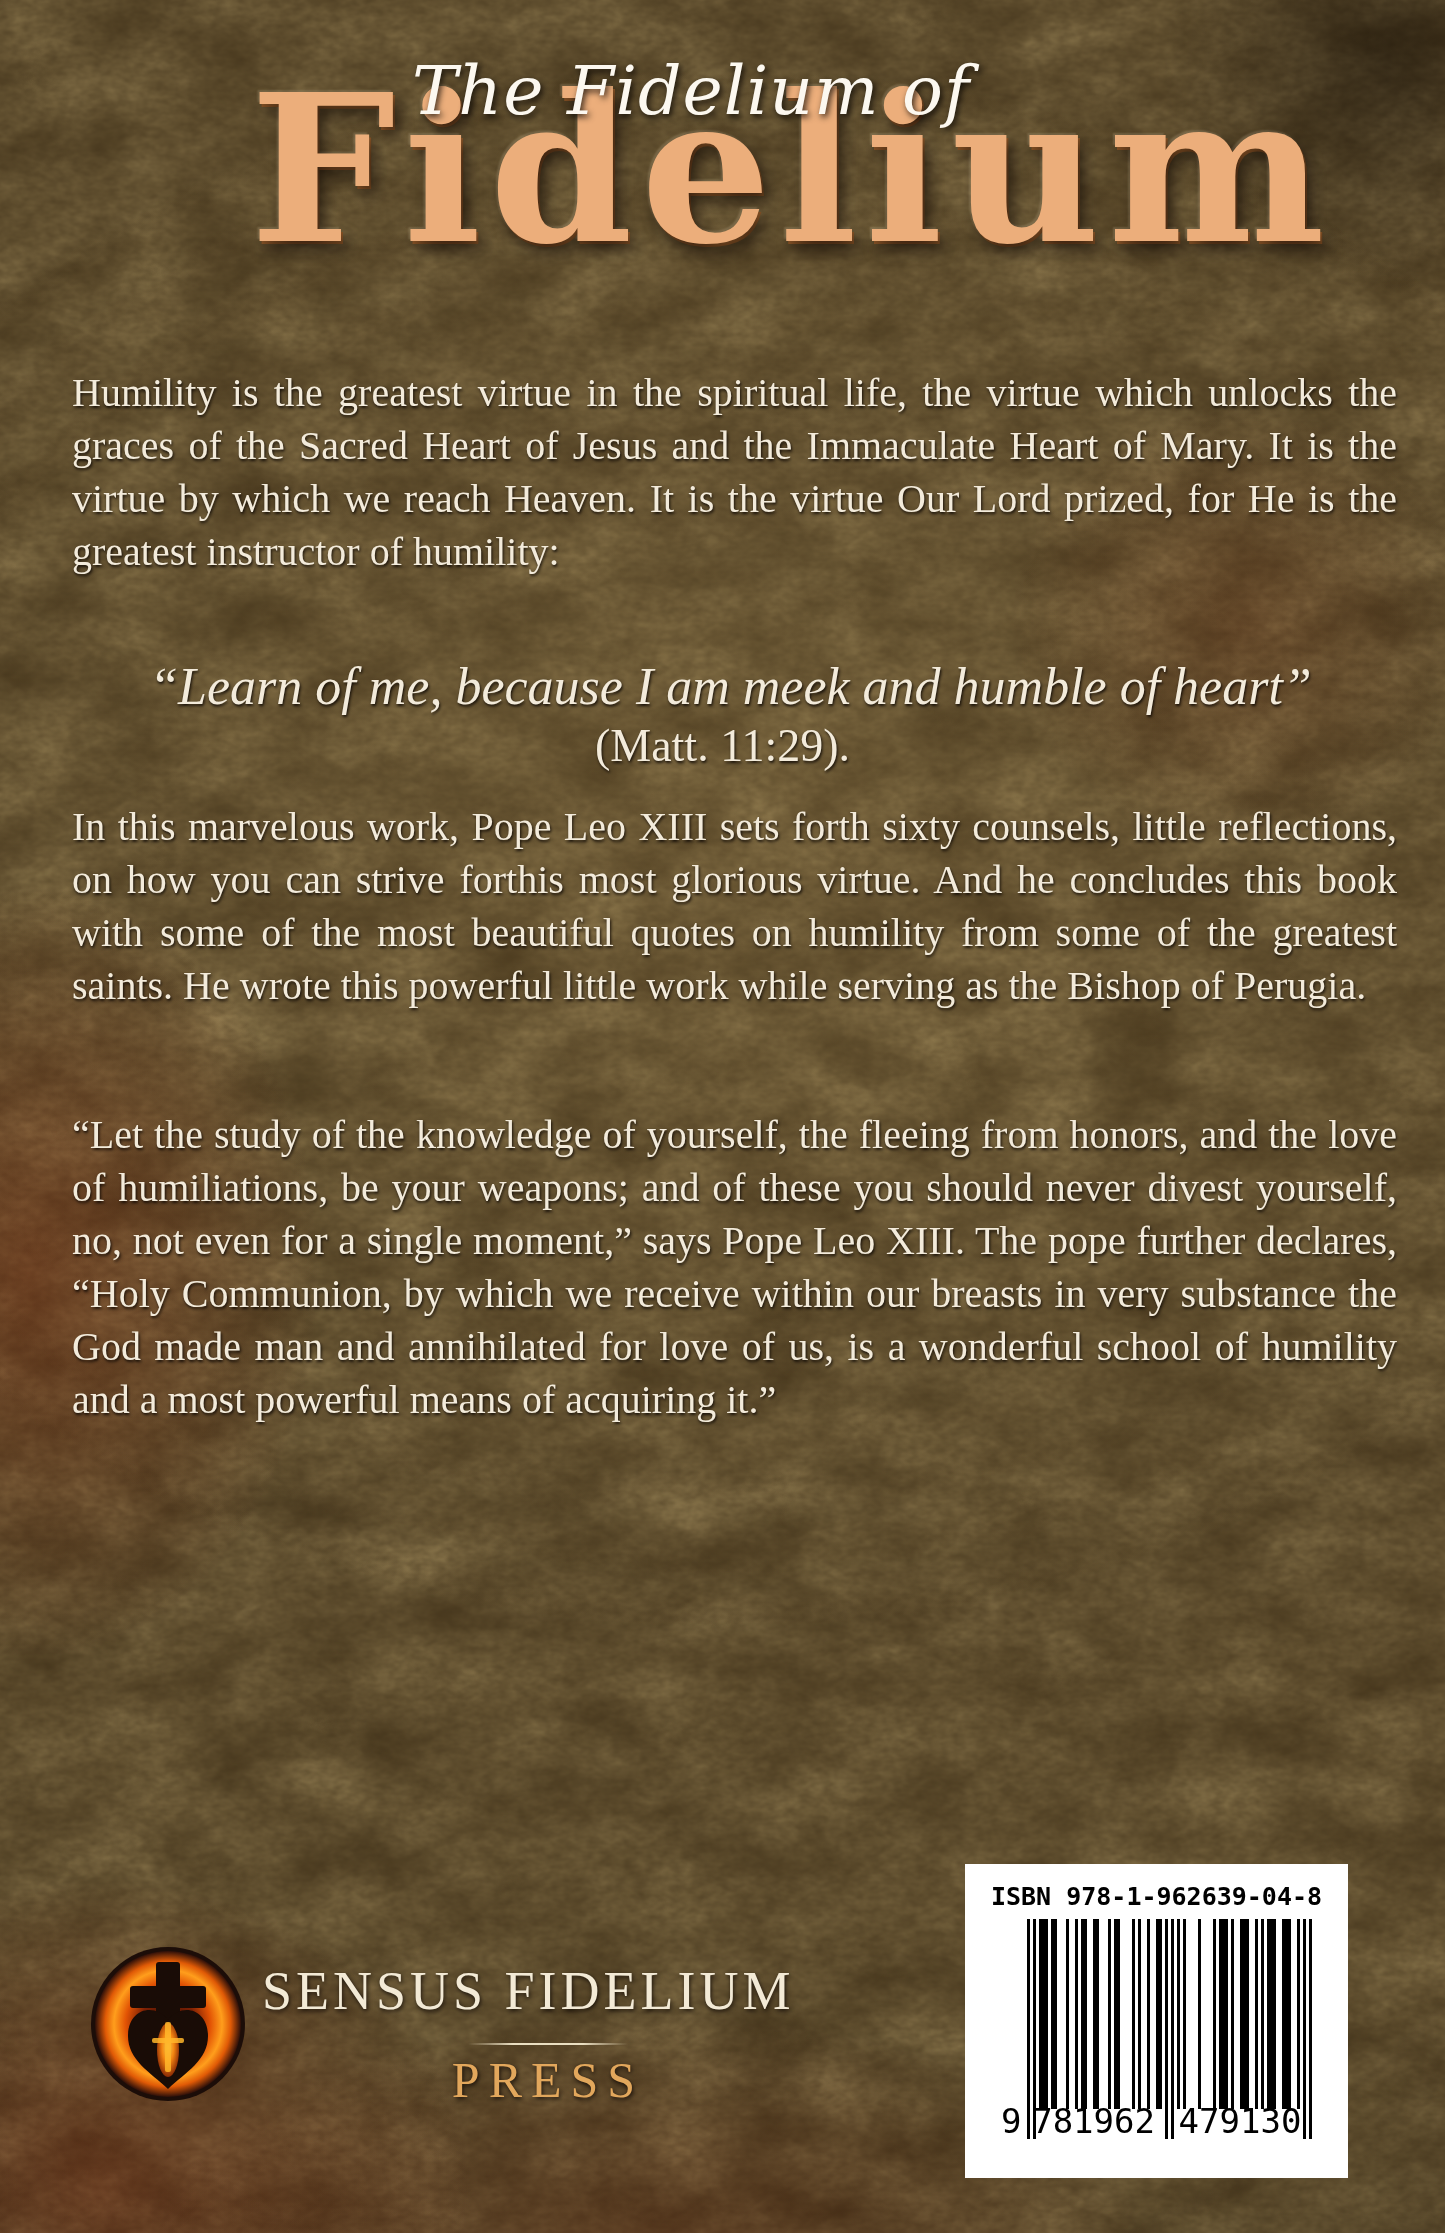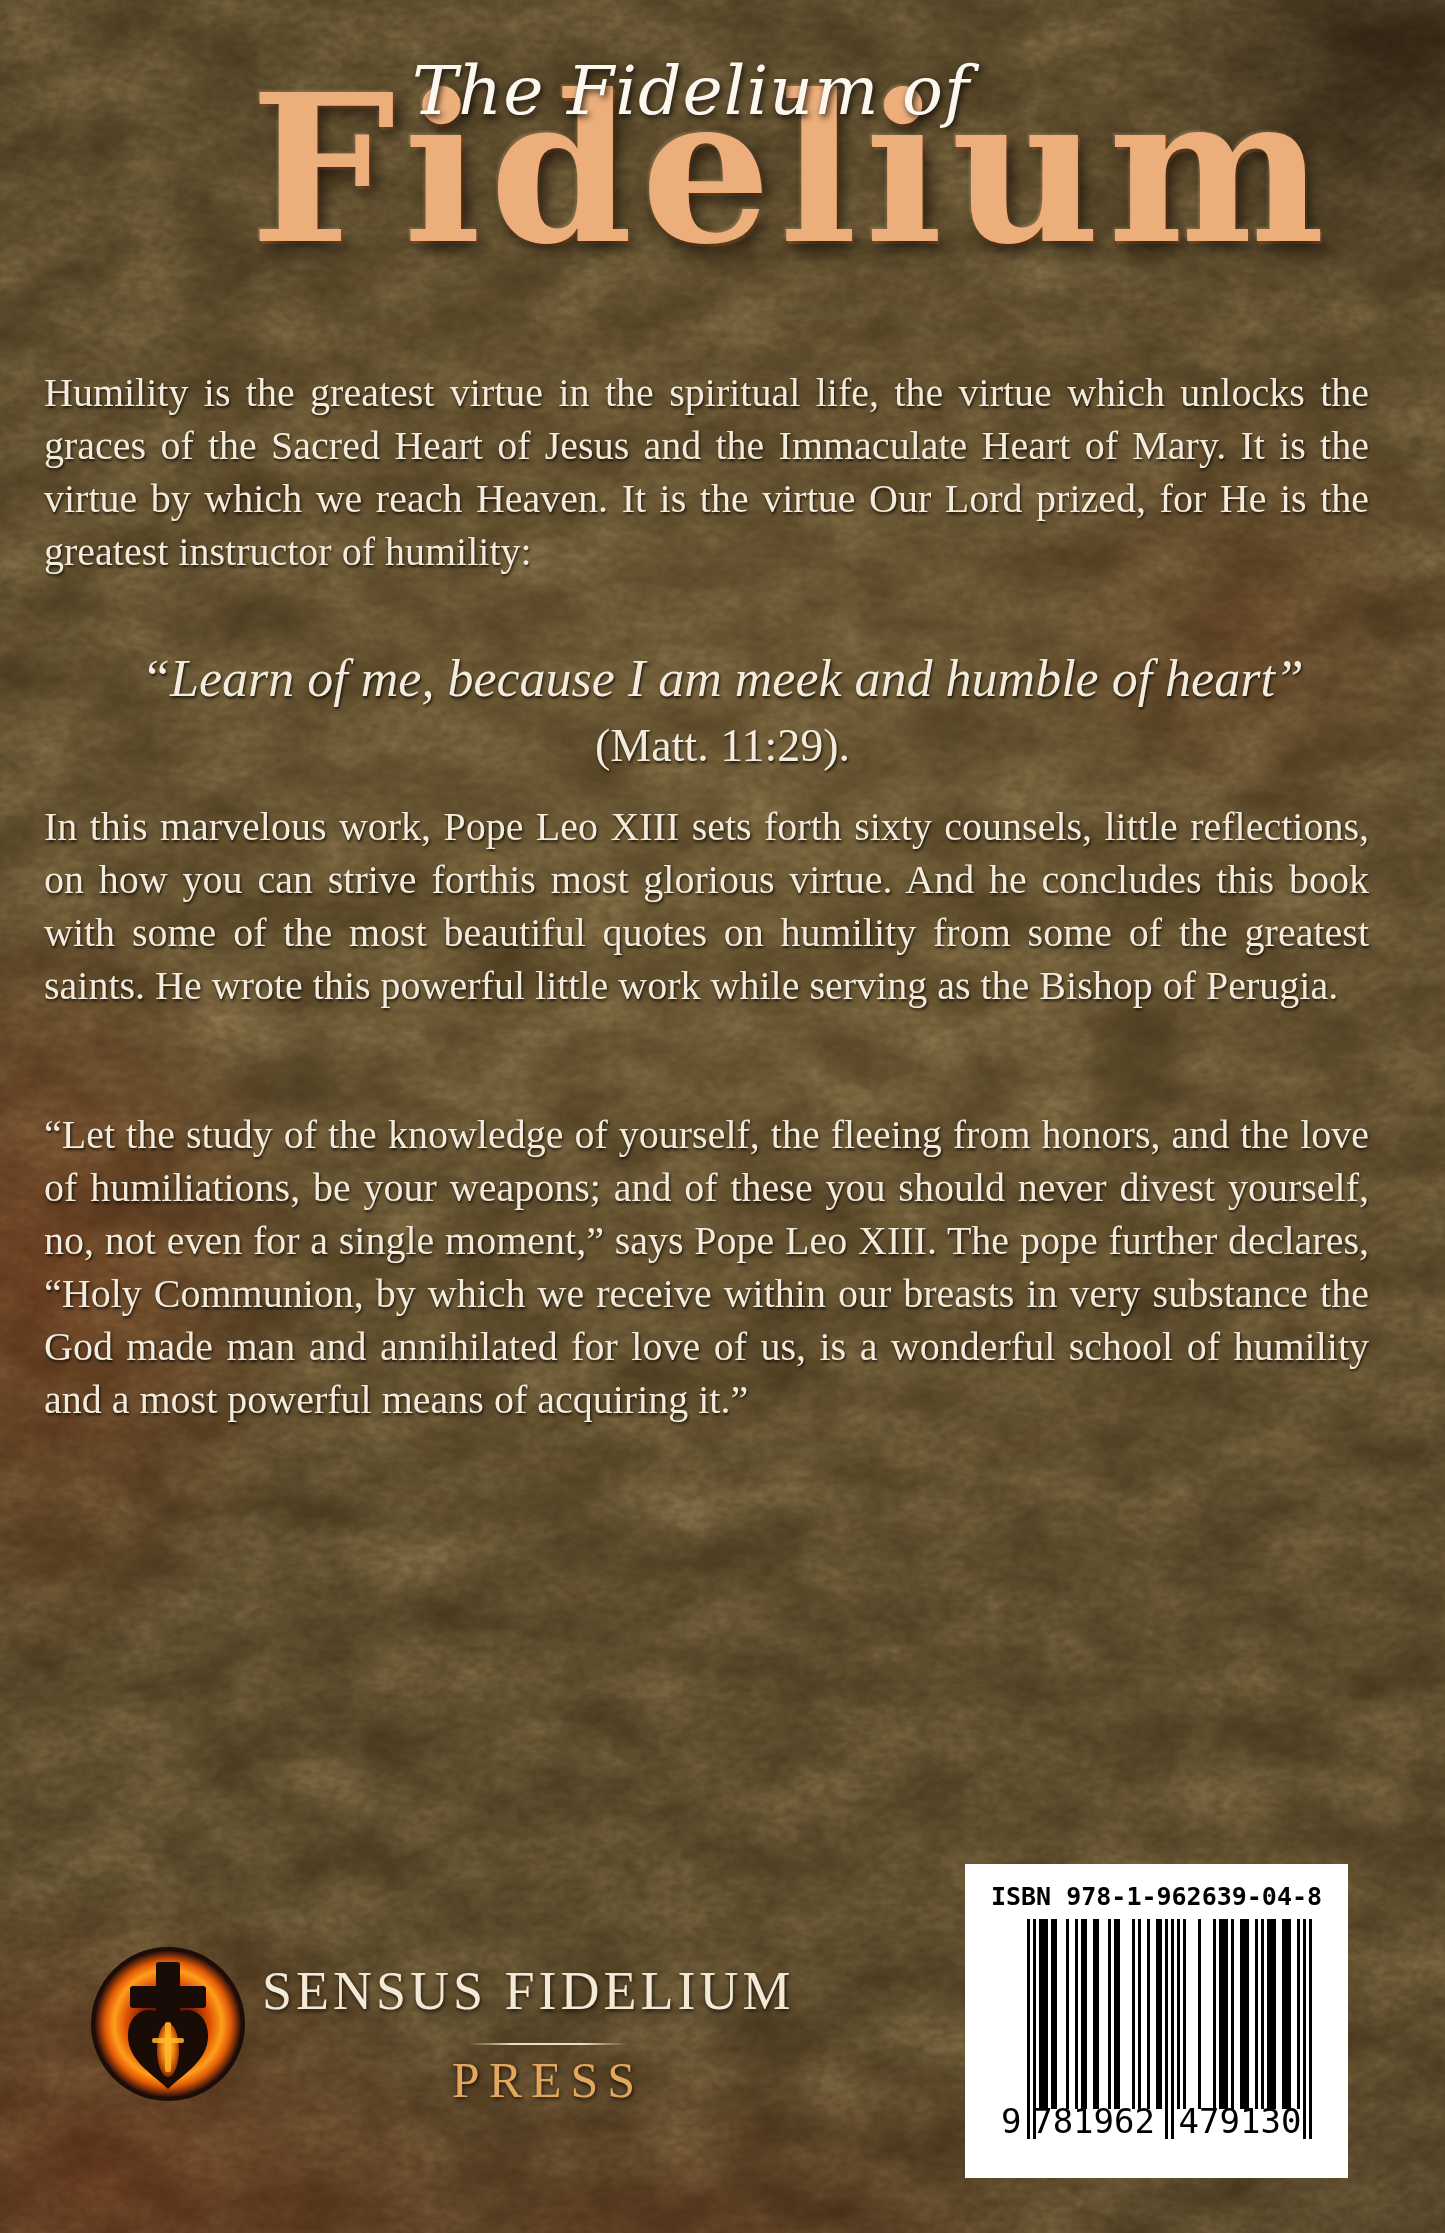--- a/index.html
+++ b/index.html
@@ -33,31 +33,31 @@
   }
   .title-main{
     position:absolute;left:250px;top:46px;z-index:3;
     font-family:"DejaVu Serif", serif;font-weight:bold;font-size:205px;line-height:1.2;
     color:#ecae7b;letter-spacing:8px;white-space:nowrap;
     text-shadow:6px 9px 14px rgba(10,4,0,.6), 2px 3px 0 #8a5527, -2px -2px 2px rgba(255,231,193,.18);
   }
 
   
   .body-par{
-    position:absolute;left:44px;width:1325px;margin:0;
+    position:absolute;left:72px;width:1325px;margin:0;
     font-size:40px;line-height:53px;color:#f3ebdb;
     text-align:justify;
     text-shadow:1px 2px 3px rgba(8,3,0,.85);
   }
   .p1{top:366px;}
   .p2{top:800px;}
   .p3{top:1108px;}
   .p4{top:1594px;}
   .quote{
-    position:absolute;left:40px;top:648px;width:1365px;margin:0;
+    position:absolute;left:40px;top:648px;width:1365px;margin:8px;
     font-style:italic;font-size:52px;line-height:1.2;color:#f3ebdb;text-align:center;
     text-shadow:1px 2px 3px rgba(8,3,0,.85);white-space:nowrap;
   }
   .quote-ref{
     position:absolute;left:60px;top:716px;width:1325px;margin:0;
     font-size:46px;line-height:1.3;color:#f3ebdb;text-align:center;
     text-shadow:1px 2px 3px rgba(8,3,0,.85);
   }
 
   

